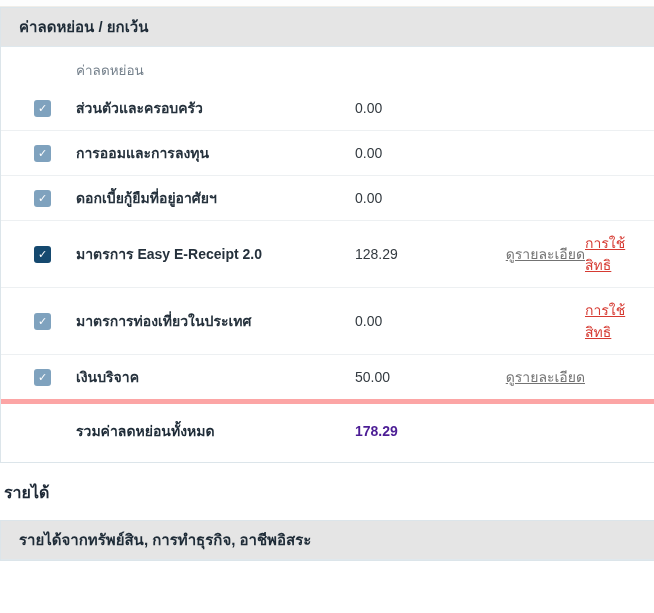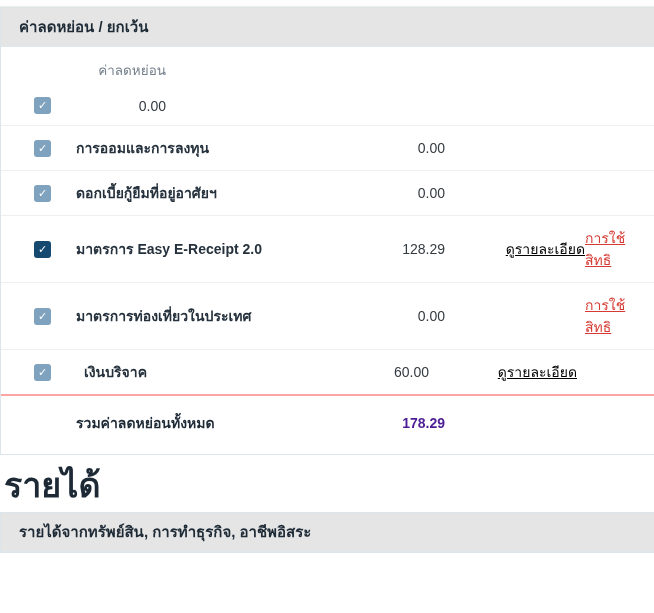--- a/index.html
+++ b/index.html
@@ -14,47 +14,47 @@
   .panel { border:1px solid #dce5ea; border-right:none; background:#fff; }
   .panel-header {
     background:#e5e5e5; padding:9px 18px; font-weight:bold; font-size:15px;
     color:#1e2b37; border-bottom:1px solid #dfe8ed; line-height:20px;
   }
 
   
   .grid-row { display:flex; align-items:center; }
   .c1 { flex:0 0 75px; padding-left:33px; }
   .c2 { flex:1 1 auto; }
-  .c3 { flex:0 0 90px; text-align:right; }
+  .c3 { flex:0 0 90px; text-align:left; }
   .c4 { flex:0 0 140px; text-align:right; }
   .c5 { flex:0 0 65px; text-align:left; margin-right:4px; }
 
   .cols-row { padding:12px 0 5px 0; color:#75818c; font-size:13.5px; }
   .data-row { padding:11px 0; border-bottom:1px solid #edf0f2; }
   .row-label { font-weight:bold; color:#25313c; }
   .amount { color:#333a40; }
 
   .checkbox {
     width:17px; height:17px; border-radius:3px; display:flex;
     align-items:center; justify-content:center; cursor:pointer;
   }
   .checkbox::after { content:"✓"; color:#fff; font-size:11px; font-weight:bold; line-height:1; }
   .checkbox.muted  { background:#7fa2be; }
   .checkbox.active { background:#15496f; }
 
   .link { text-decoration:underline; cursor:pointer; font-size:14px; }
-  .link.blue { color:#000000; }
+  .link.blue { color:#737373; }
   .link.red  { color:#d63a32; }
 
   .total-row { padding:16px 0 20px 0; }
   .total-label { font-weight:bold; color:#1e2b37; }
   .total-amount { font-weight:bold; color:#4c1d95; }
 
   .section-heading {
-    font-size:34px; font-weight:600; color:#1e2936;
+    font-size:16px; font-weight:600; color:#1e2936;
     margin:13px 4px 10px 4px; line-height:34px;
   }
 
   .empty-body { height:19px; background:#fff; }
   .panel + .panel, .panel-gap { margin-top:8px; }
 </style>
 </head>
 <body>
 
 <div class="page">
@@ -67,20 +67,21 @@
       <div class="c1"></div>
       <div class="c3">ค่าลดหย่อน</div>
       <div class="c4"></div>
         <div class="c5"></div>
     </div>
 
     <div class="grid-row data-row">
       <div class="c1">
           <span class="checkbox muted"></span>
         </div>
+      <div class="c2"><span class="row-label">ส่วนตัวและครอบครัว</span></div>
       <div class="c3"><span class="amount">0.00</span></div>
       <div class="c4"></div>
         <div class="c5"></div>
     </div>
 
     <div class="grid-row data-row">
       <div class="c1">
           <span class="checkbox muted"></span>
         </div>
       <div class="c2"><span class="row-label">การออมและการลงทุน</span></div>
@@ -112,26 +113,26 @@
     <div class="grid-row data-row">
       <div class="c1">
           <span class="checkbox muted"></span>
         </div>
       <div class="c2"><span class="row-label">มาตรการท่องเที่ยวในประเทศ</span></div>
       <div class="c3"><span class="amount">0.00</span></div>
       <div class="c4"></div>
       <div class="c5"><a class="link red">การใช้สิทธิ</a></div>
     </div>
 
-    <div class="grid-row data-row" style="border-bottom:2px solid #fca5a5;gap:8px;">
+    <div class="grid-row data-row" style="border-bottom:5px solid #fca5a5;">
       <div class="c1">
           <span class="checkbox muted"></span>
         </div>
       <div class="c2"><span class="row-label">เงินบริจาค</span></div>
-      <div class="c3"><span class="amount">60.00</span></div>
+      <div class="c3"><span class="amount">50.00</span></div>
       <div class="c4"><a class="link blue">ดูรายละเอียด</a></div>
       <div class="c5"></div>
     </div>
 
     <div class="grid-row total-row">
       <div class="c1"></div>
       <div class="c2"><span class="total-label">รวมค่าลดหย่อนทั้งหมด</span></div>
       <div class="c3"><span class="total-amount">178.29</span></div>
       <div class="c4"></div>
         <div class="c5"></div>

